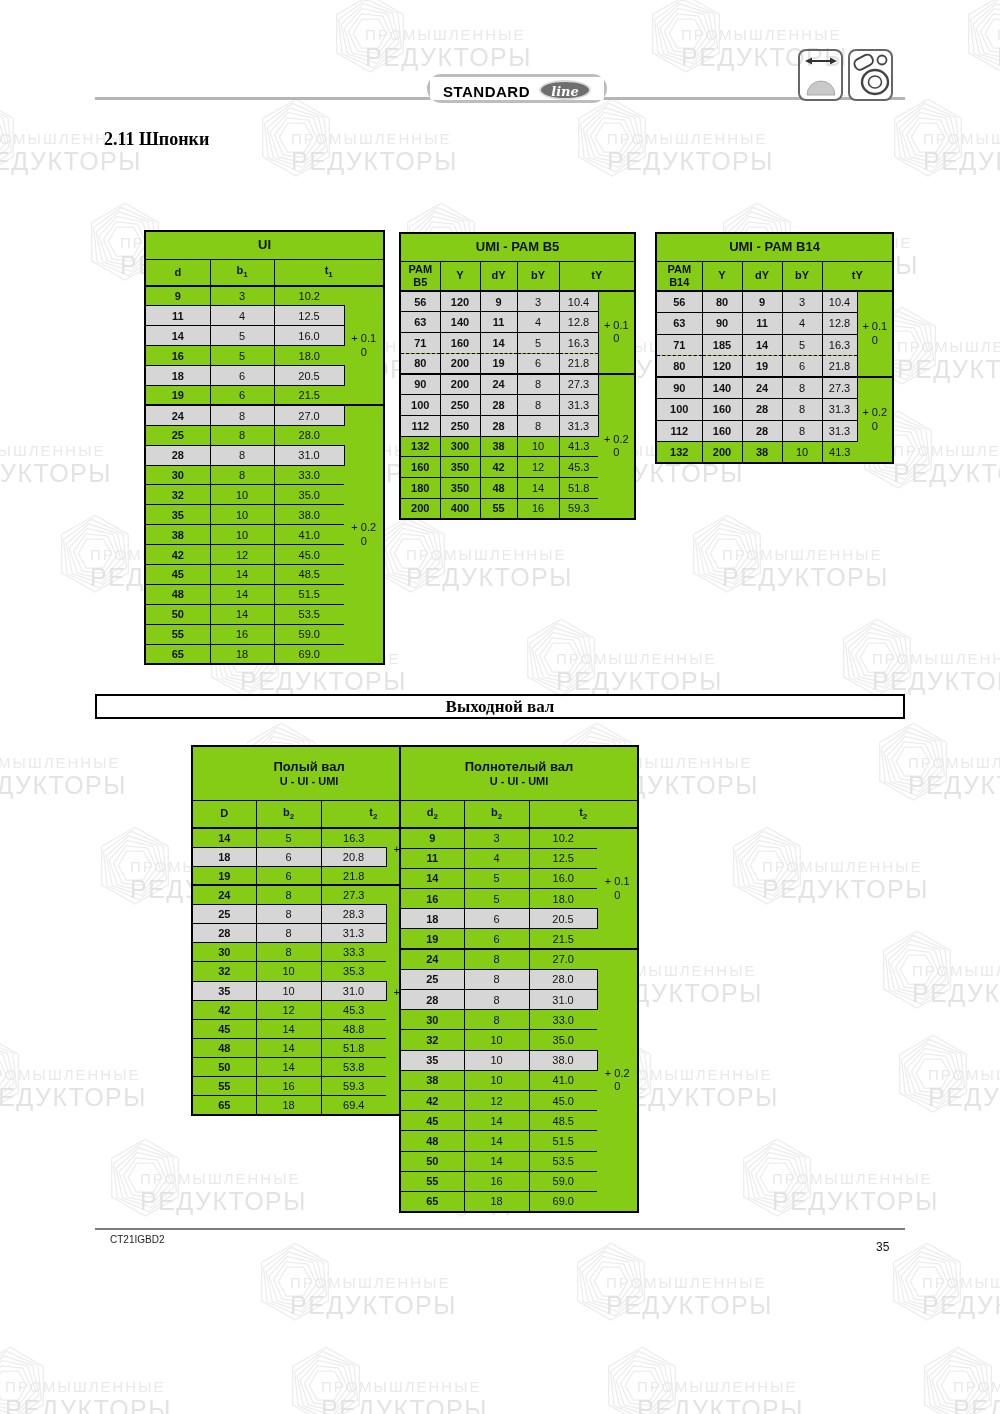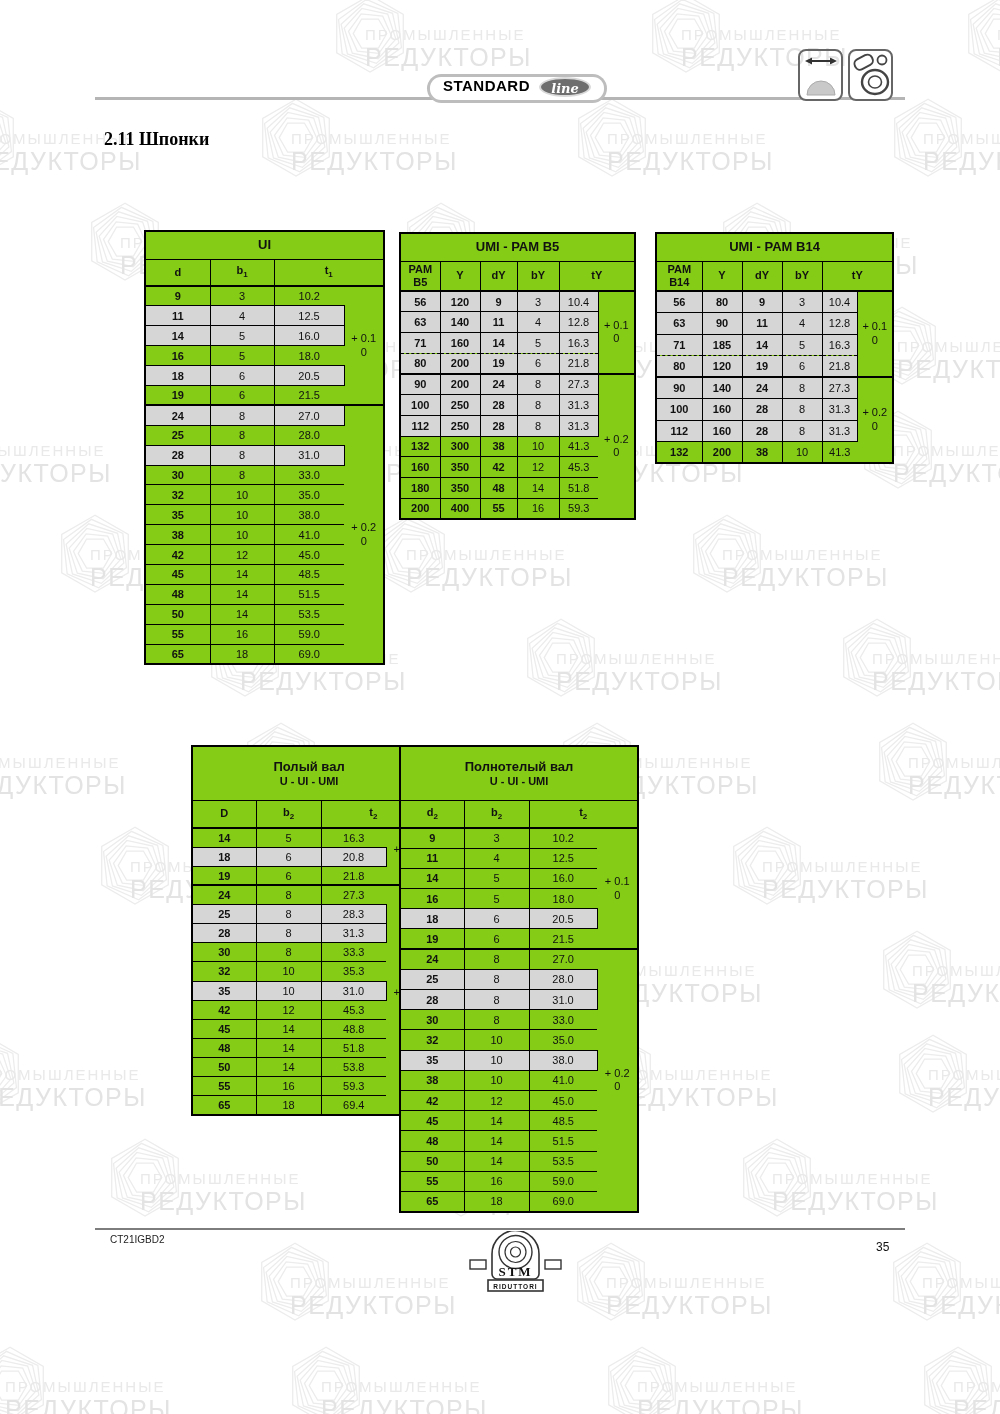--- a/index.html
+++ b/index.html
@@ -4,21 +4,21 @@
 <style>
   html,body{margin:0;padding:0;background:#fff;}
   #page{position:relative;width:1000px;height:1414px;background:#fff;overflow:hidden;
         font-family:"Liberation Sans",sans-serif;color:#111;}
 
   
   #top-rule{position:absolute;left:95px;top:97px;width:810px;height:3px;background:#b5b5b5;}
   #brand-pill{position:absolute;left:427px;top:74px;width:180px;height:29px;background:#bdbdbd;
               border-radius:16px;padding:0;box-sizing:border-box;}
   #brand-pill .inner{position:absolute;left:3px;top:3px;right:3px;bottom:3px;background:#fff;
-              border-radius:11px;display:flex;align-items:flex-start;justify-content:center;gap:9px;}
+              border-radius:2px;display:flex;align-items:flex-end;justify-content:center;gap:9px;}
   #brand-pill .std{font-weight:bold;font-size:15px;letter-spacing:.5px;color:#000;}
   #brand-pill .line-oval{display:inline-block;width:52px;height:20px;background:#6e6e6e;border:2px solid #d9d9d9;
               border-radius:50%;color:#fff;font-family:"DejaVu Serif",serif;font-style:italic;
               font-weight:bold;font-size:13px;line-height:19px;text-align:center;box-sizing:border-box;}
   #hdr-icons{position:absolute;left:798px;top:49px;display:flex;gap:5px;}
   .icon-box{width:45px;height:52px;background:#fff;border:2px solid #666;border-radius:8px;
             display:flex;align-items:center;justify-content:center;box-sizing:border-box;}
 
   #section-title{position:absolute;left:104px;top:129px;font-family:"Liberation Serif",serif;
                  font-weight:bold;font-size:18px;color:#000;}
@@ -91,20 +91,21 @@
         <rect x="2" y="5" width="19" height="11" rx="5" transform="rotate(-28 11 10)" fill="#fff" stroke="#444" stroke-width="2"></rect>
         <ellipse cx="23" cy="30" rx="13" ry="12" fill="#fff" stroke="#444" stroke-width="2.4"></ellipse>
         <ellipse cx="23" cy="30" rx="6.5" ry="6" fill="none" stroke="#444" stroke-width="1.6"></ellipse>
         <circle cx="30" cy="8" r="4.5" fill="#fff" stroke="#444" stroke-width="1.8"></circle>
       </svg>
     </div>
   </div>
 
   <div id="section-title">2.11 Шпонки</div>
 
+  <div class="banner" id="banner-output">Выходной вал</div>
 
   <div class="tbl" id="t-ui">
       <table>
         <colgroup>
           <col style="width:65px">
           <col style="width:64px">
           <col style="width:70px">
           <col style="width:40px">
         </colgroup>
         <tbody>
@@ -660,33 +661,20 @@
             <td class="">18</td>
             <td class="">69.0</td>
           </tr>
         </tbody>
       </table>
     </div>
 
   <div id="footer-rule"></div>
   <div id="footer-code">CT21IGBD2</div>
   <div id="page-num">35</div>
-  <div id="stm-logo">
-    <svg width="95" height="62" viewBox="0 0 95 62">
-      <rect x="2" y="29" width="16" height="9" fill="#fff" stroke="#333" stroke-width="1.4"></rect>
-      <rect x="77" y="29" width="16" height="9" fill="#fff" stroke="#333" stroke-width="1.4"></rect>
-      <path d="M29 48 h37 a5 5 0 0 0 5 -5 V23 a23.5 23.5 0 1 0 -47 0 v20 a5 5 0 0 0 5 5 z" fill="#fff" stroke="#333" stroke-width="1.6"></path>
-      <circle cx="47.5" cy="21" r="16.5" fill="#fff" stroke="#333" stroke-width="1.4"></circle>
-      <circle cx="47.5" cy="21" r="10.5" fill="none" stroke="#333" stroke-width="1.2"></circle>
-      <circle cx="47.5" cy="21" r="5" fill="none" stroke="#333" stroke-width="1.2"></circle>
-      <text x="47.5" y="45" text-anchor="middle" font-family="Liberation Serif, serif" font-weight="bold" font-size="13" letter-spacing="2" fill="#111">STM</text>
-      <rect x="20" y="49" width="55" height="11" fill="#fff" stroke="#333" stroke-width="1.6"></rect>
-      <text x="47.5" y="57.5" text-anchor="middle" font-family="Liberation Sans, sans-serif" font-weight="bold" font-size="6.5" letter-spacing="1" fill="#111">RIDUTTORI</text>
-    </svg>
-  </div>
 
   <div id="wm-layer">
       <div class="wm" style="left:330px;top:-8px"><svg width="80" height="84" viewBox="0 0 100 105">
           <polygon points="50.0,4.0 8.4,28.0 8.4,76.0 50.0,100.0 91.6,76.0 91.6,28.0" fill="none" stroke="#ececec" stroke-width="1.6"></polygon>
           <polygon points="45.5,9.2 10.7,34.5 15.2,77.3 54.5,94.8 89.3,69.5 84.8,26.7" fill="none" stroke="#ececec" stroke-width="1.6"></polygon>
           <polygon points="42.1,14.8 13.9,40.3 21.8,77.4 57.9,89.2 86.1,63.7 78.2,26.6" fill="none" stroke="#ececec" stroke-width="1.6"></polygon>
           <polygon points="39.8,20.6 17.7,45.1 27.9,76.5 60.2,83.4 82.3,58.9 72.1,27.5" fill="none" stroke="#ececec" stroke-width="1.6"></polygon>
           <polygon points="39.0,27.3 23.1,49.2 34.1,73.8 61.0,76.7 76.9,54.8 65.9,30.2" fill="none" stroke="#ececec" stroke-width="1.6"></polygon>
           <polygon points="39.5,33.8 29.0,52.0 39.5,70.2 60.5,70.2 71.0,52.0 60.5,33.8" fill="none" stroke="#ececec" stroke-width="1.6"></polygon>
         </svg><div class="wmt1">ПРОМЫШЛЕННЫЕ</div><div class="wmt2">РЕДУКТОРЫ</div></div>

